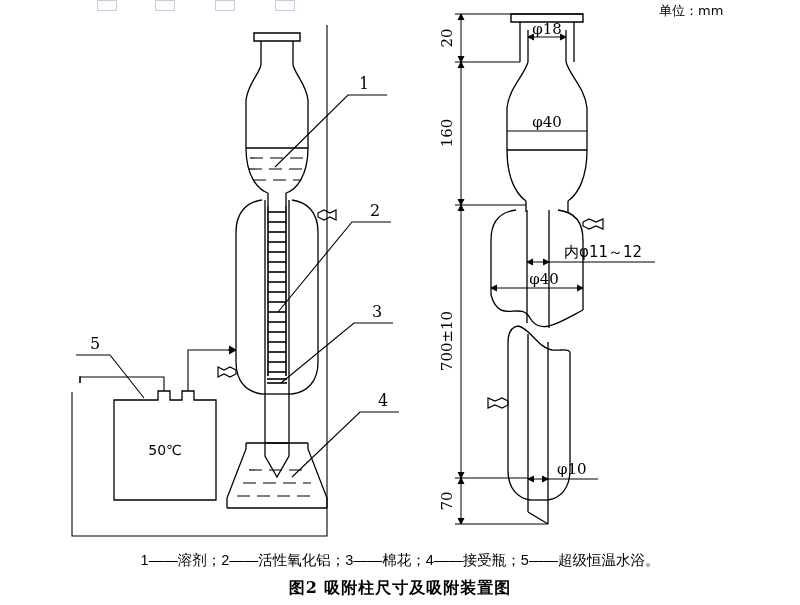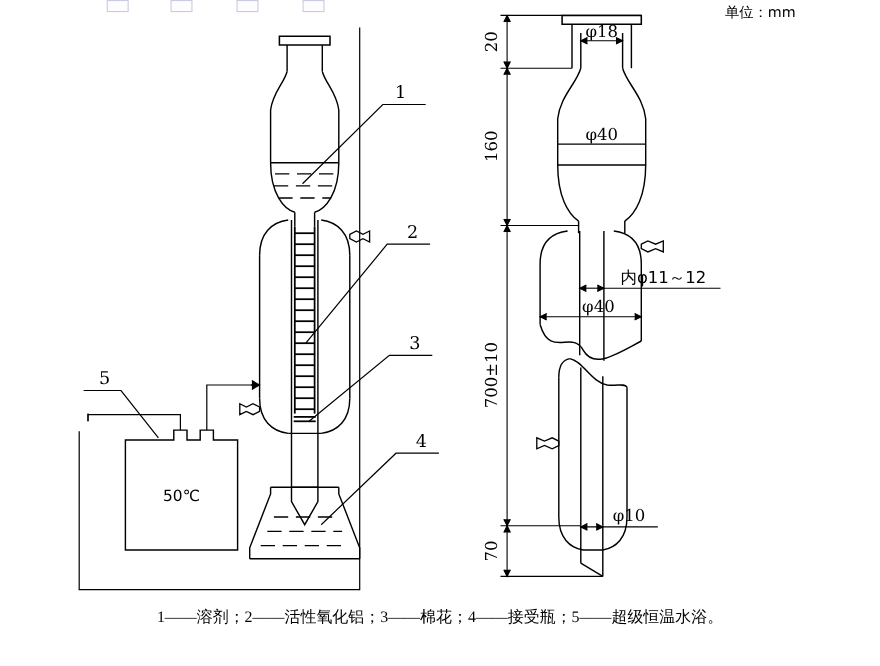--- a/index.html
+++ b/index.html
@@ -37,21 +37,21 @@
     white-space: nowrap;
     margin-left: 47px;
   }
   .caption-legend {
     position: absolute;
     left: 0;
     top: 551px;
     width: 800px;
     text-align: center;
     font-size: 14.5px;
-    font-family: Liberation Serif, serif;
+    font-family: Liberation Sans, sans-serif;
     white-space: nowrap;
   }
   .caption-title {
     position: absolute;
     left: 0;
     top: 578px;
     width: 800px;
     text-align: center;
     font-size: 16px;
     font-weight: bold;
@@ -384,14 +384,15 @@
         <text class="dimtext" x="547" y="127" text-anchor="middle">φ40</text>
         <text class="dimtext" x="544" y="284" text-anchor="middle">φ40</text>
         <text class="dimtext-cn" x="564" y="257" text-anchor="start">内φ11～12</text>
         <text class="dimtext" x="557" y="474" text-anchor="start">φ10</text>
       </g>
 
     </g>
   </svg>
 
   <div class="caption-legend">1——溶剂；2——活性氧化铝；3——棉花；4——接受瓶；5——超级恒温水浴。</div>
+  <div class="caption-title">图2  吸附柱尺寸及吸附装置图</div>
 
 </div>
 
 </body></html>

